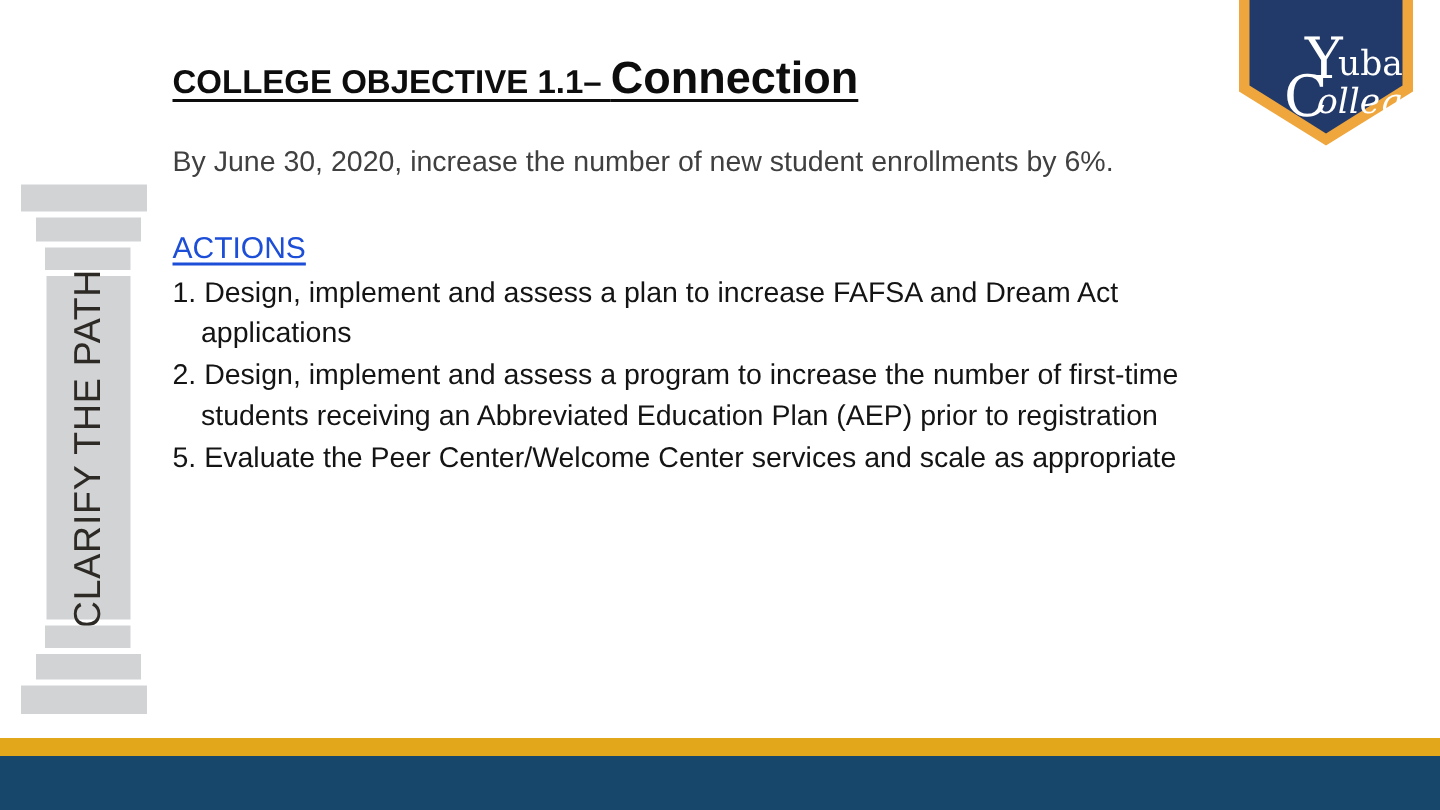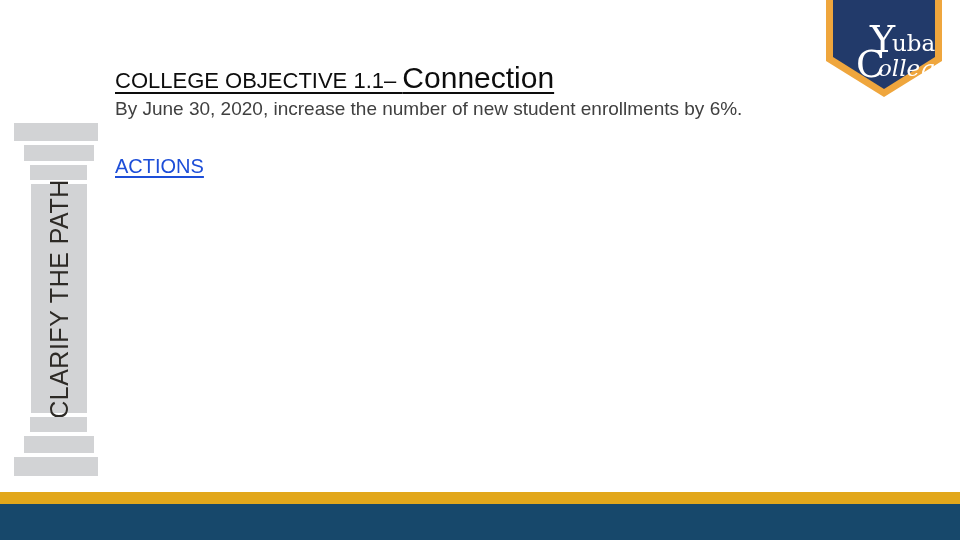--- a/index.html
+++ b/index.html
@@ -49,23 +49,22 @@
   .pos-y      { left: 50px; top: 20px; }
   .pos-uba    { left: 72px; top: 32px; }
   .pos-c      { left: 36px; top: 45px; }
   .pos-ollege { left: 58px; top: 57px; font-style: italic; }
 
   
   .content { position: absolute; left: 115px; top: 0; width: 845px; color: #111111; }
   .slide-title {
     position: absolute; left: 0; top: 33px;
     white-space: nowrap;
-    font-weight: normal;
+    font-weight: bold;
     color: #0d0d0d;
-    margin-top: 26px;
   }
   .title-prefix {
     font-size: 22px;
     text-decoration: underline;
     text-decoration-thickness: 2px;
     text-underline-offset: 4px;
   }
   .title-emphasis {
     font-size: 30px;
     text-decoration: underline;
@@ -139,19 +138,24 @@
   <div class="content">
     <h1 class="slide-title">
       <span class="title-prefix">COLLEGE OBJECTIVE 1.1– </span><span class="title-emphasis">Connection</span>
     </h1>
 
     <p class="objective">By June 30, 2020, increase the number of new student enrollments by 6%.</p>
 
     <p class="actions-heading">ACTIONS</p>
 
     <div class="actions-list">
+      <div class="action-item">1. Design, implement and assess a plan to increase FAFSA and Dream Act
+applications</div>
+      <div class="action-item">2. Design, implement and assess a program to increase the number of first-time
+students receiving an Abbreviated Education Plan (AEP) prior to registration</div>
+      <div class="action-item">5. Evaluate the Peer Center/Welcome Center services and scale as appropriate</div>
     </div>
   </div>
 
   <div class="footer-gold"></div>
   <div class="footer-navy"></div>
 
 </div>
 
 </body></html>

